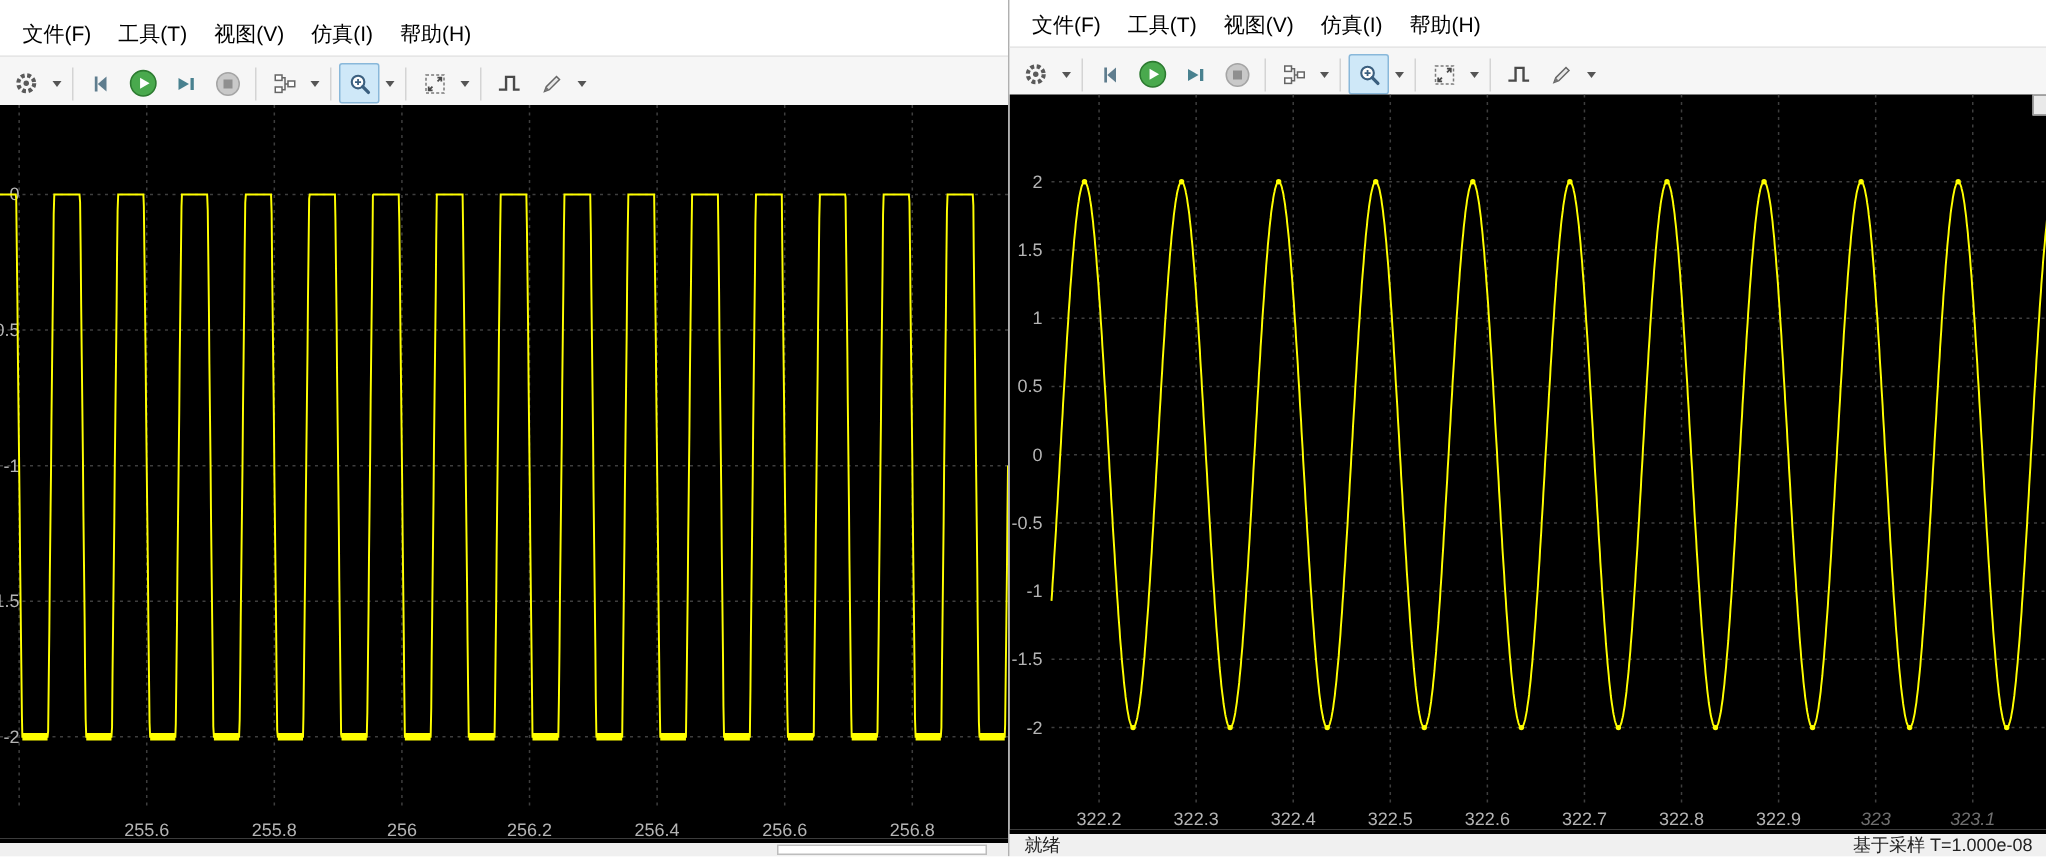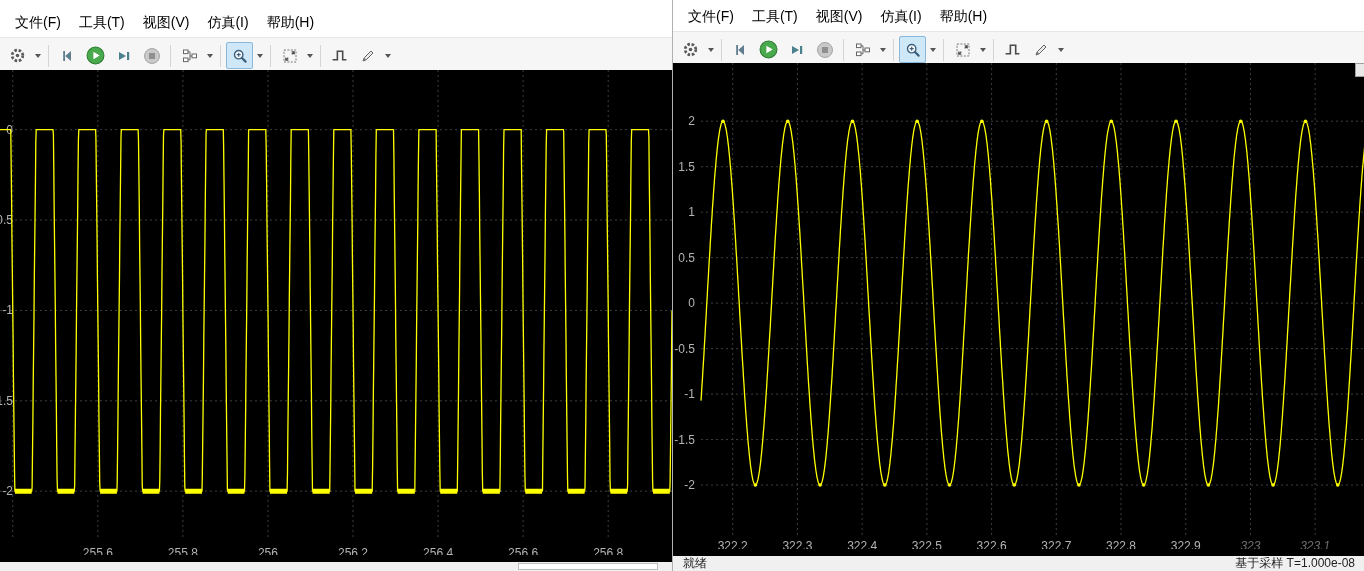--- a/index.html
+++ b/index.html
@@ -20,21 +20,21 @@
   .dd{width:11px;height:25px;display:flex;align-items:center;justify-content:center;flex:0 0 auto;}
   .dd::after{content:"";border-left:3.5px solid transparent;border-right:3.5px solid transparent;
              border-top:4px solid #555;}
   .sep{width:1px;height:22px;background:#d4d4d4;margin:0 4px;flex:0 0 auto;}
   .plot{position:absolute;left:0;background:#000;}
   .window.left  .plot{top:70px;width:672px;height:492px;}
   .window.right .plot{top:63px;width:692px;height:493px;}
   svg.chart{display:block;}
   .scroll-corner{position:absolute;top:0;right:0;width:10px;height:14px;background:#e9e9e9;
                  border:1px solid #9f9f9f;box-sizing:border-box;}
-  .statusbar{position:absolute;left:0;right:0;bottom:0;background:#f0f0f0;border-top:7px solid #000000;
+  .statusbar{position:absolute;left:0;right:0;bottom:0;background:#f0f0f0;border-top:3px solid #000000;
              display:flex;align-items:center;justify-content:space-between;font-size:12px;color:#222;
              padding:0 10px;}
   .window.right .statusbar{height:15px;}
   .window.left  .statusbar{height:9px;padding:0 6px;}
   .white-box{position:absolute;right:14px;bottom:1px;width:140px;height:7px;background:#fff;
              border:1px solid #bdbdbd;box-sizing:border-box;}
   .status-text{white-space:nowrap;}
 </style>
 </head>
 <body>

